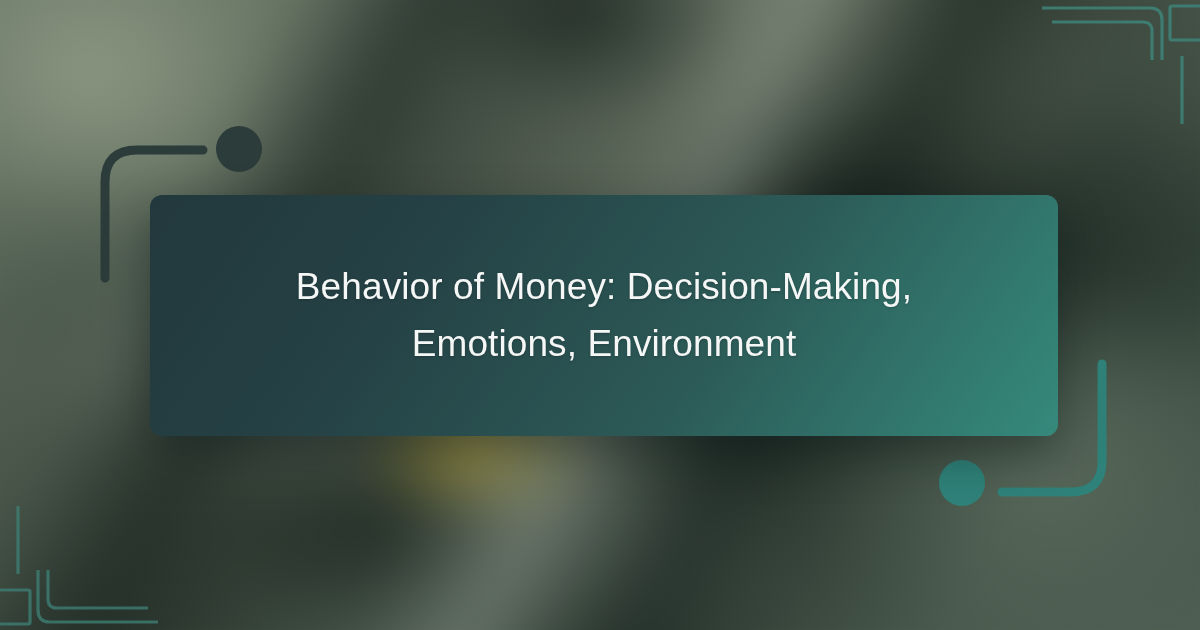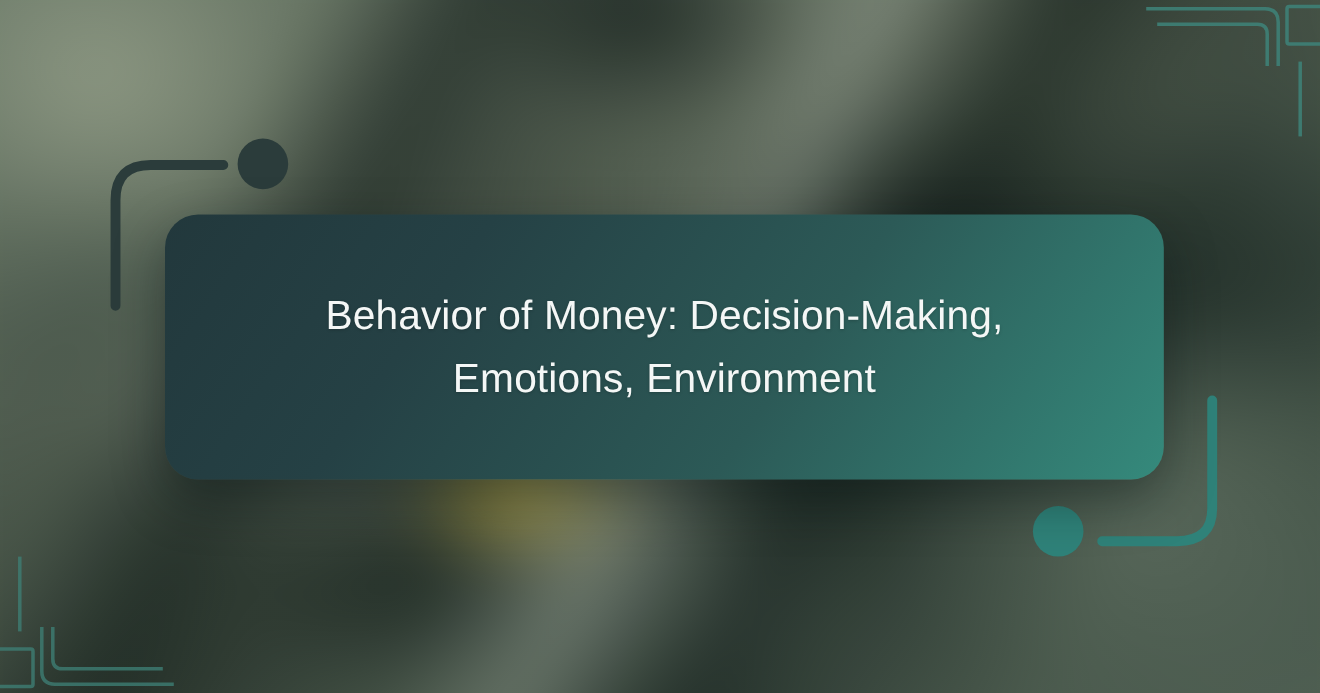--- a/index.html
+++ b/index.html
@@ -84,21 +84,21 @@
     background: #2f8279;
   }
 
   
   .card {
     position: absolute;
     left: 150px;
     top: 195px;
     width: 908px;
     height: 241px;
-    border-radius: 30px;
+    border-radius: 12px;
     background: linear-gradient(125deg, #22383c 0%, #254145 28%, #2c5a57 62%, #358a7c 100%);
     box-shadow: 0 18px 46px rgba(8,18,18,0.42);
     display: flex;
     align-items: center;
     justify-content: center;
     box-sizing: border-box;
     padding: 0 64px;
   }
 
   .card-title {

